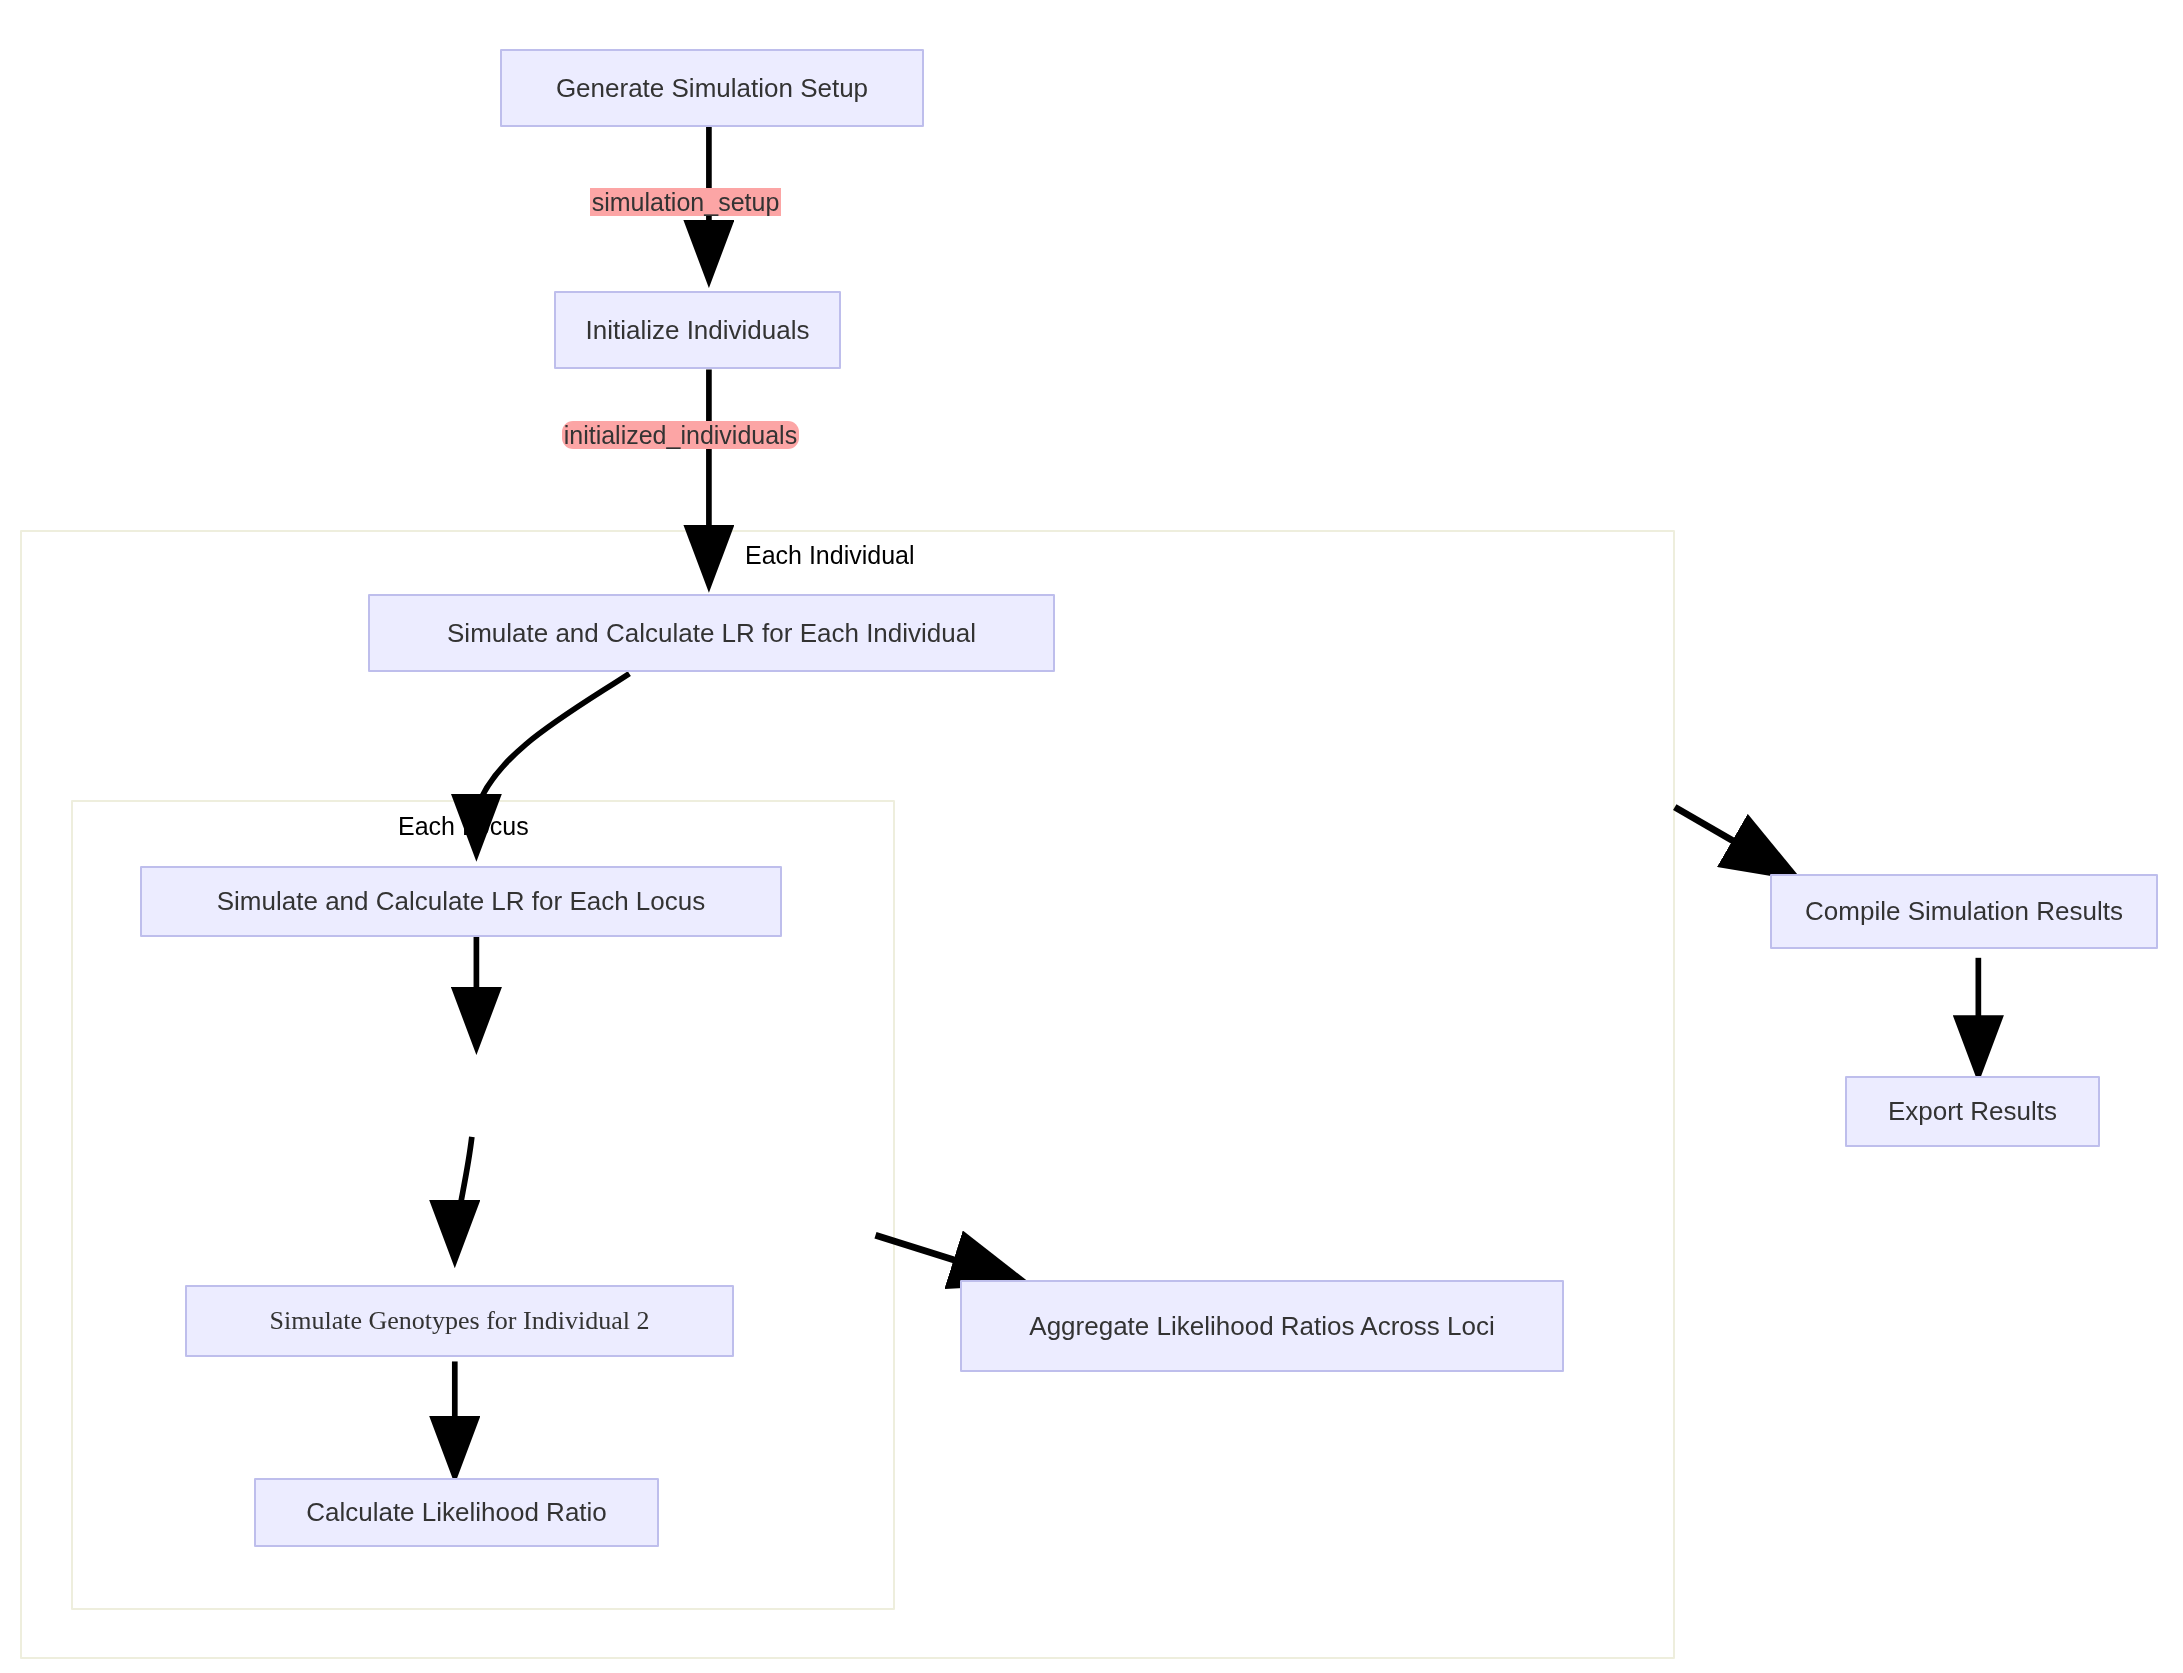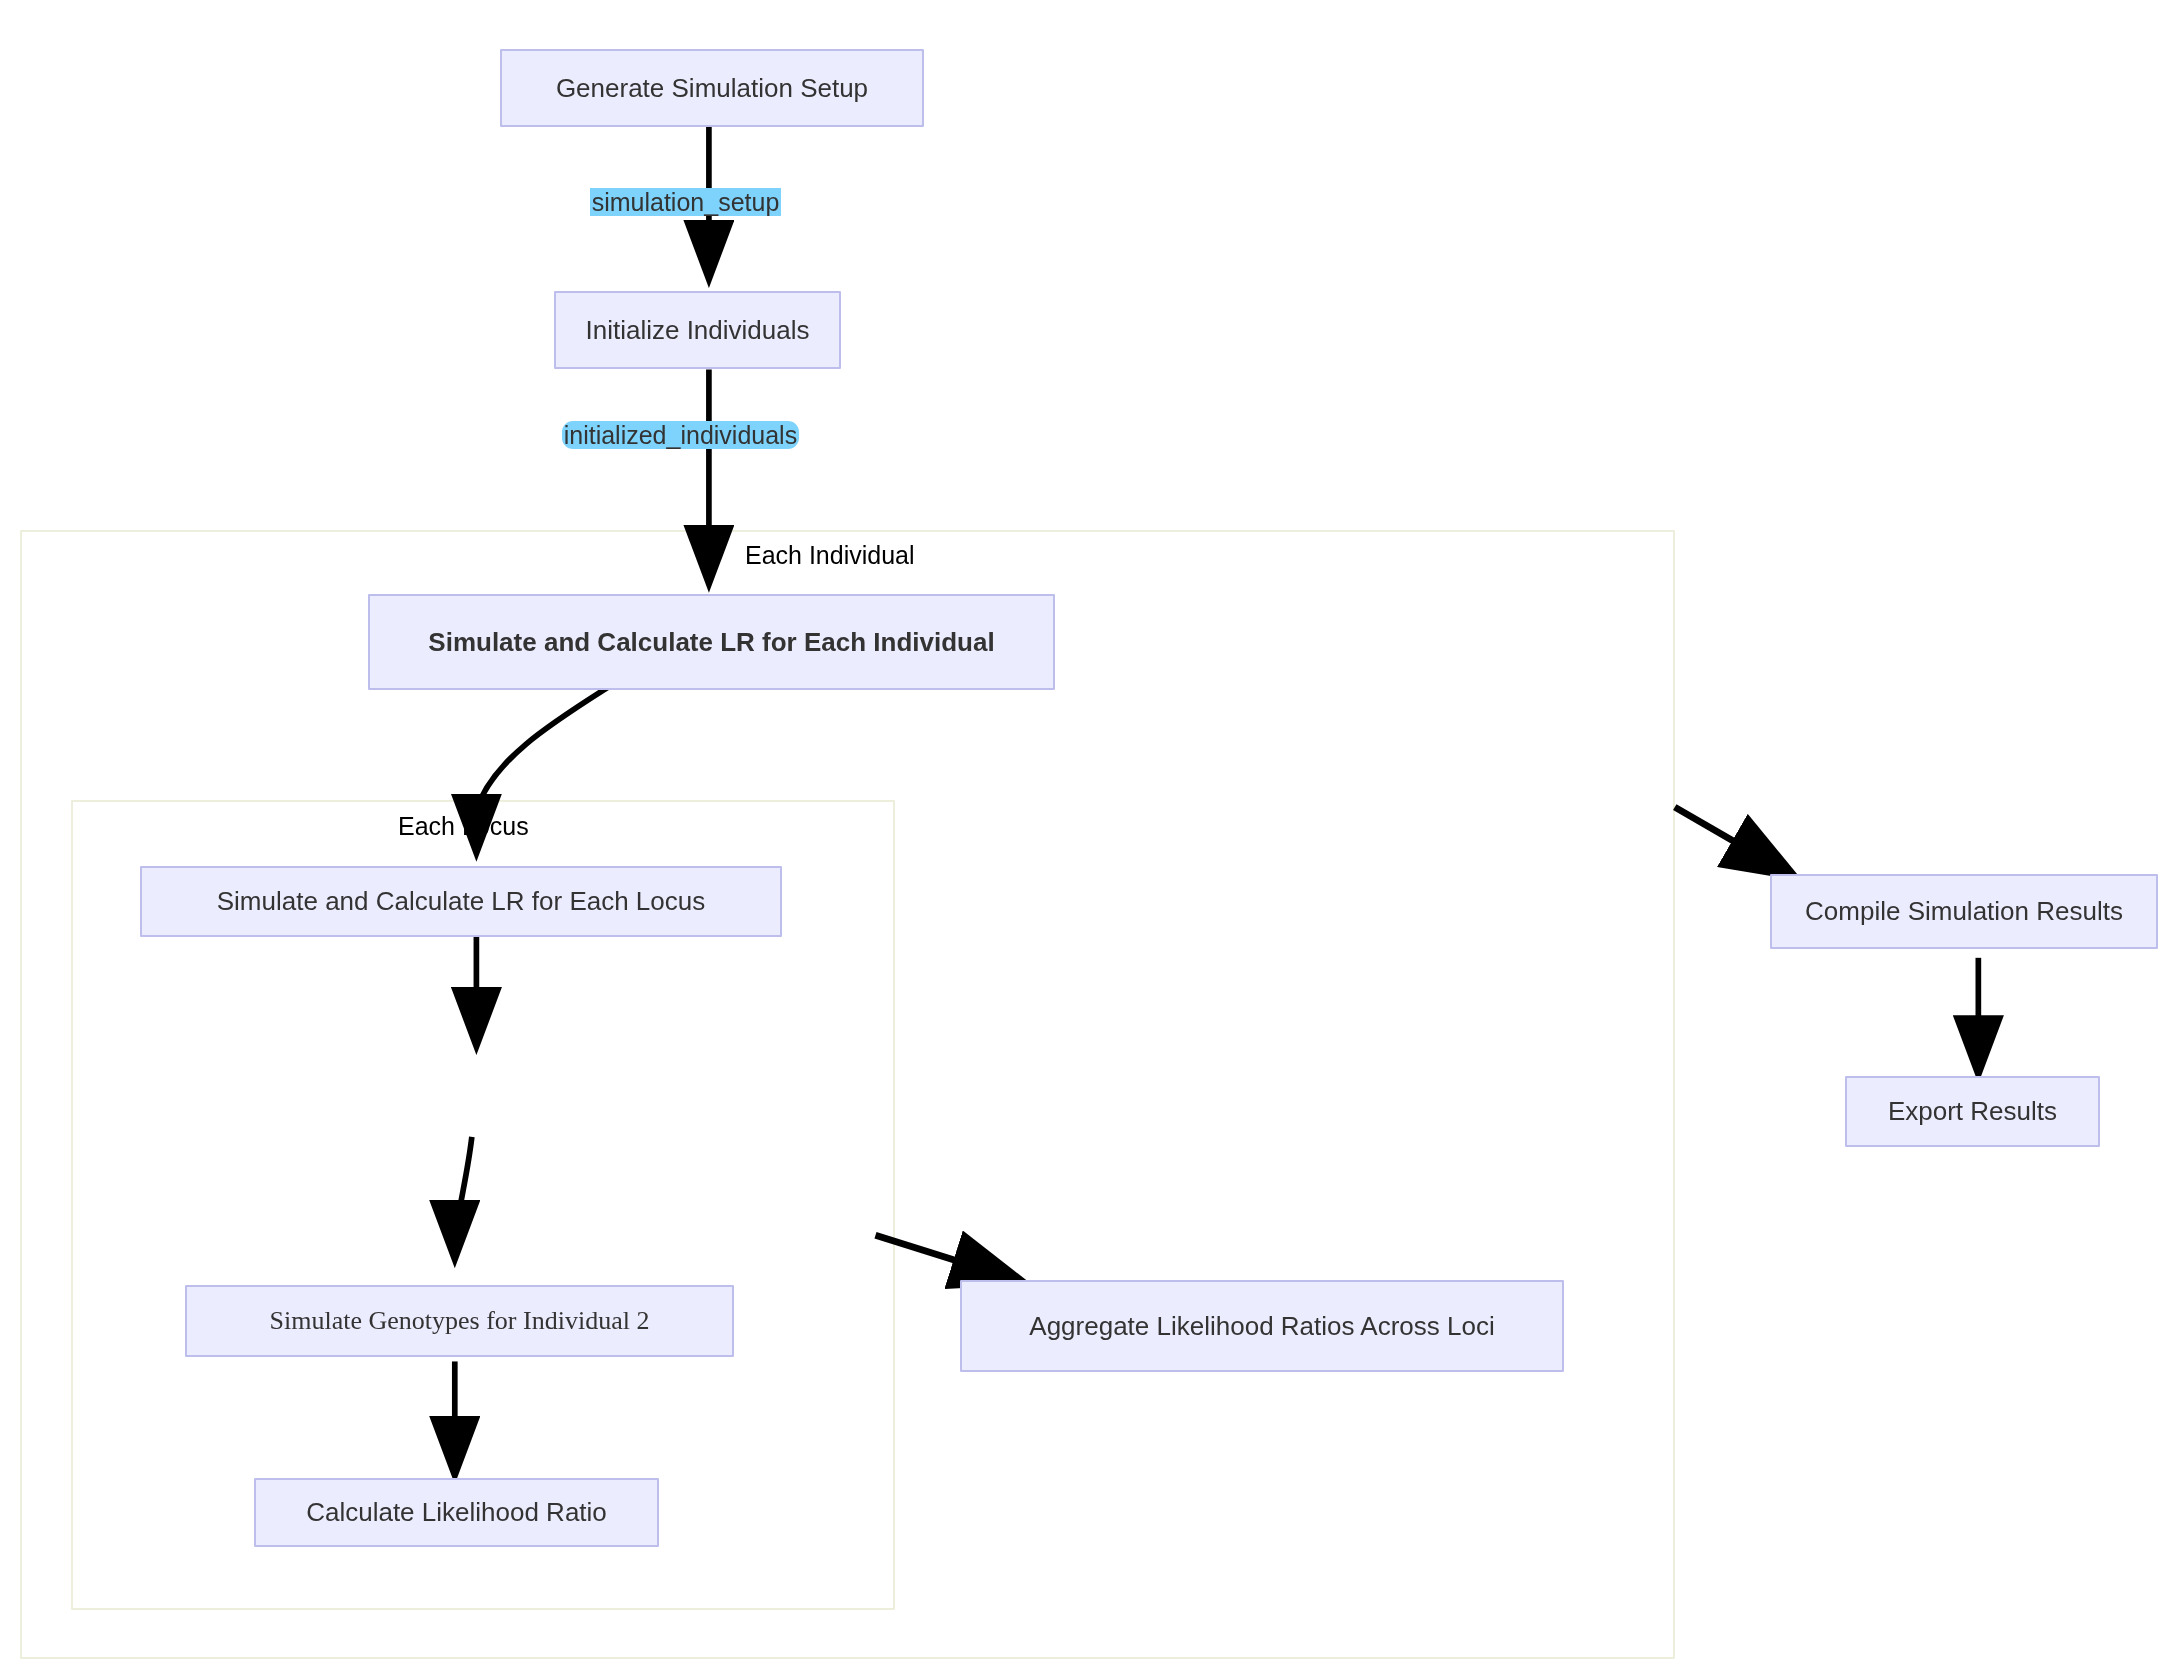--- a/index.html
+++ b/index.html
@@ -37,21 +37,21 @@
     color: #333333;
     font-size: 26px;
     line-height: 1.1;
     white-space: nowrap;
     padding: 0 12.5px;
   }
   .edge-label {
     position: absolute;
     font-size: 25px;
     color: #333333;
-    background: #7dd3fc;
+    background: #fca5a5;
     white-space: nowrap;
     line-height: 1.05;
     padding: 1.1px 1.7px;
   }
   .plain-label {
     position: absolute;
     font-size: 25px;
     color: #000000;
     background: transparent;
     white-space: nowrap;
@@ -98,21 +98,21 @@
 
     <path d="M2946,1365 L3145,1480" stroke="#000000" stroke-width="12" fill="none" marker-end="url(#arrowhead)"></path>
 
     <path d="M3480,1630 L3480,1825" stroke="#000000" stroke-width="10" fill="none" marker-end="url(#arrowhead)"></path>
   </svg>
 
   <div class="node" style="left:500px; top:18px; width:424px; height:78px;">Generate Simulation Setup</div>
 
   <div class="node" style="left:554px; top:260px; width:287px; height:78px;">Initialize Individuals</div>
 
-  <div class="node" style="left:368px; top:563px; width:687px; height:96px;font-weight:bold;">Simulate and Calculate LR for Each Individual</div>
+  <div class="node" style="left:368px; top:563px; width:687px; height:78px;">Simulate and Calculate LR for Each Individual</div>
 
   <div class="node" style="left:140px; top:835px; width:642px; height:71px;">Simulate and Calculate LR for Each Locus</div>
 
 
   <div class="node" style="left:185px; top:1254px; width:549px; height:72px;font-family:Liberation Serif, serif;">Simulate Genotypes for Individual 2</div>
 
   <div class="node" style="left:254px; top:1447px; width:405px; height:69px;">Calculate Likelihood Ratio</div>
 
   <div class="node" style="left:960px; top:1249px; width:604px; height:92px;">Aggregate Likelihood Ratios Across Loci</div>
 

